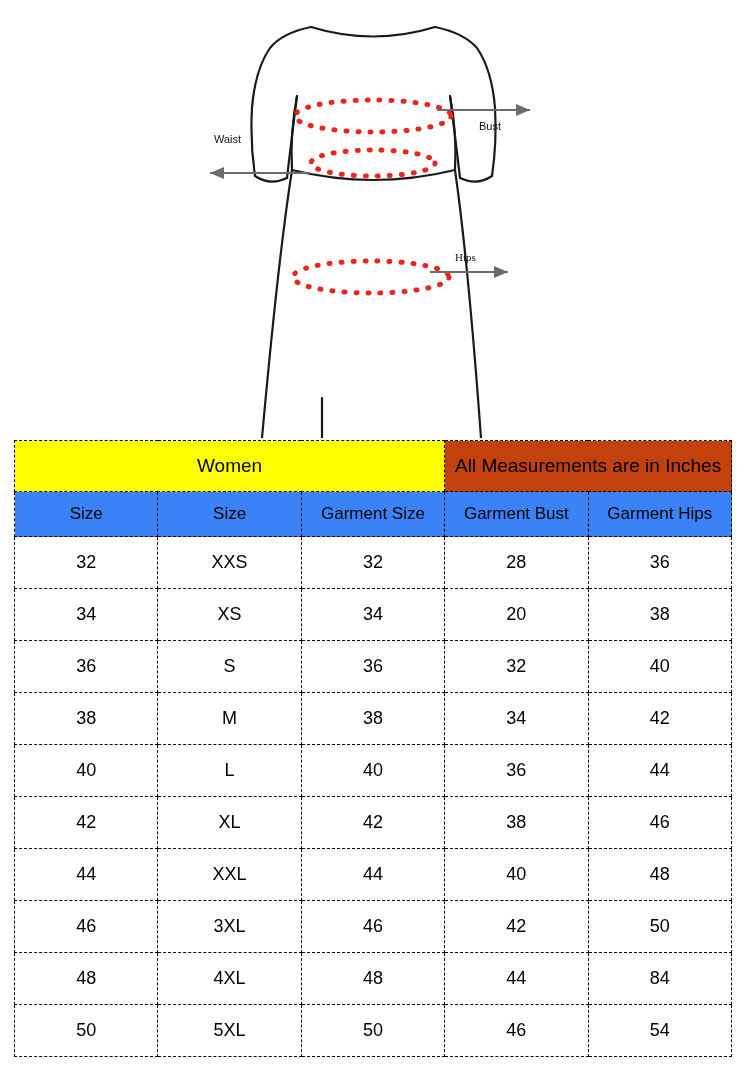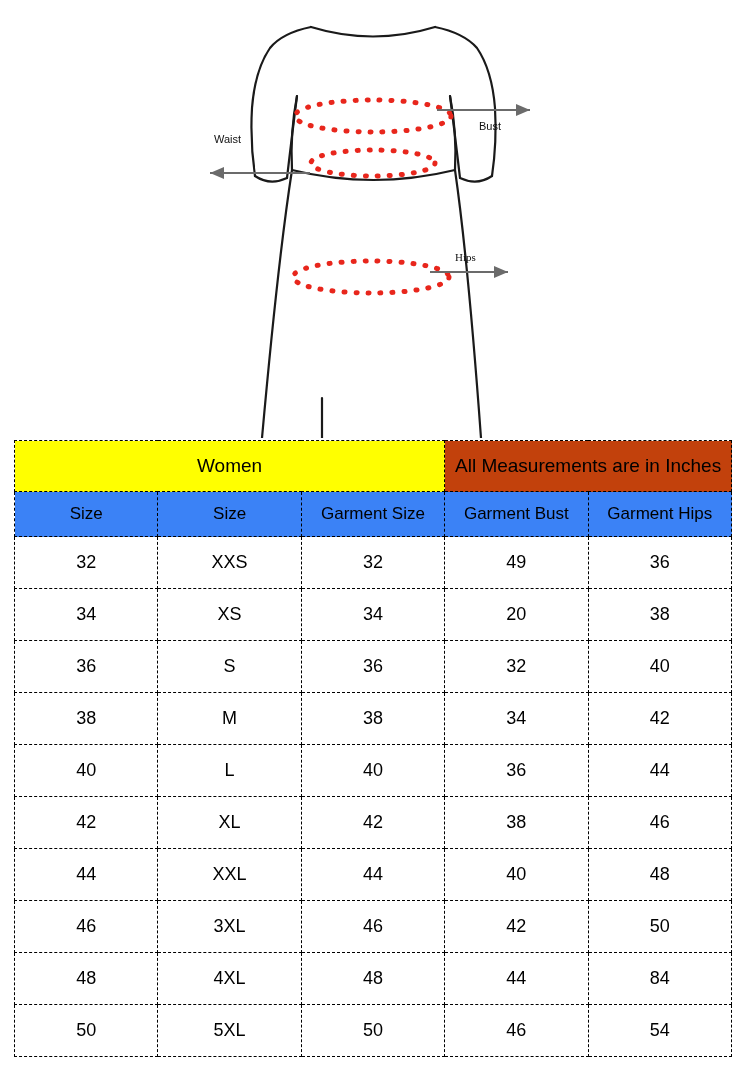--- a/index.html
+++ b/index.html
@@ -154,21 +154,21 @@
           <td class="c1">Size</td>
           <td class="c2">Garment Size</td>
           <td class="c3">Garment Bust</td>
           <td class="c4">Garment Hips</td>
         </tr>
 
         <tr class="data-row">
           <td class="c0">32</td>
           <td class="c1">XXS</td>
           <td class="c2">32</td>
-          <td class="c3">49</td>
+          <td class="c3">28</td>
           <td class="c4">36</td>
         </tr>
         <tr class="data-row">
           <td class="c0">34</td>
           <td class="c1">XS</td>
           <td class="c2">34</td>
           <td class="c3">20</td>
           <td class="c4">38</td>
         </tr>
         <tr class="data-row">

